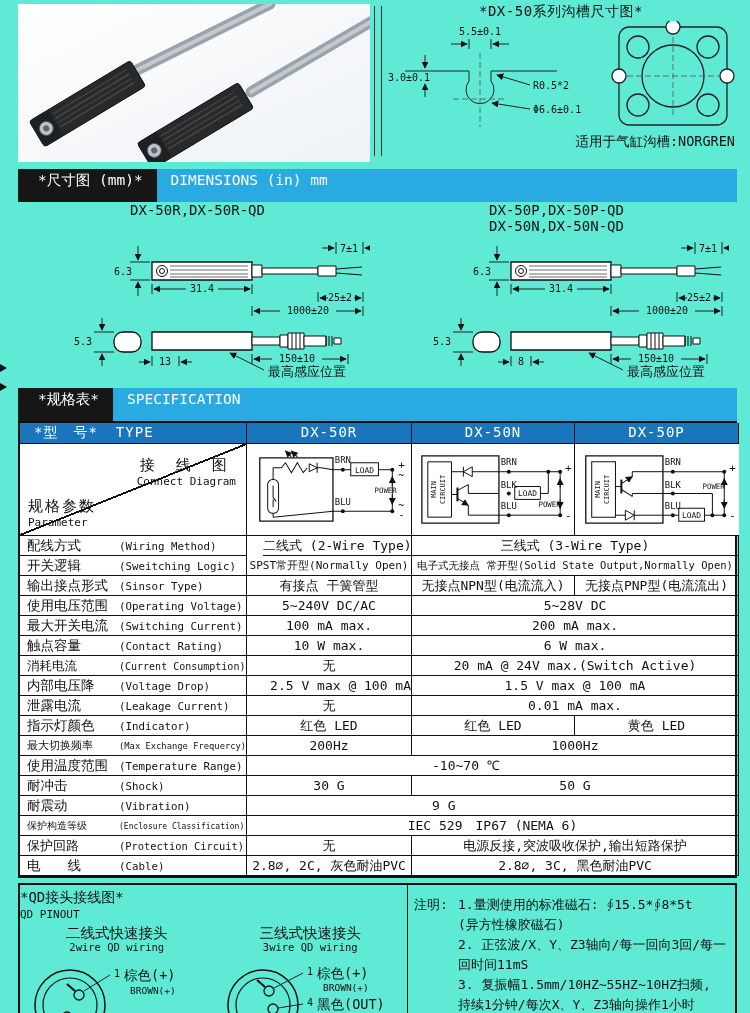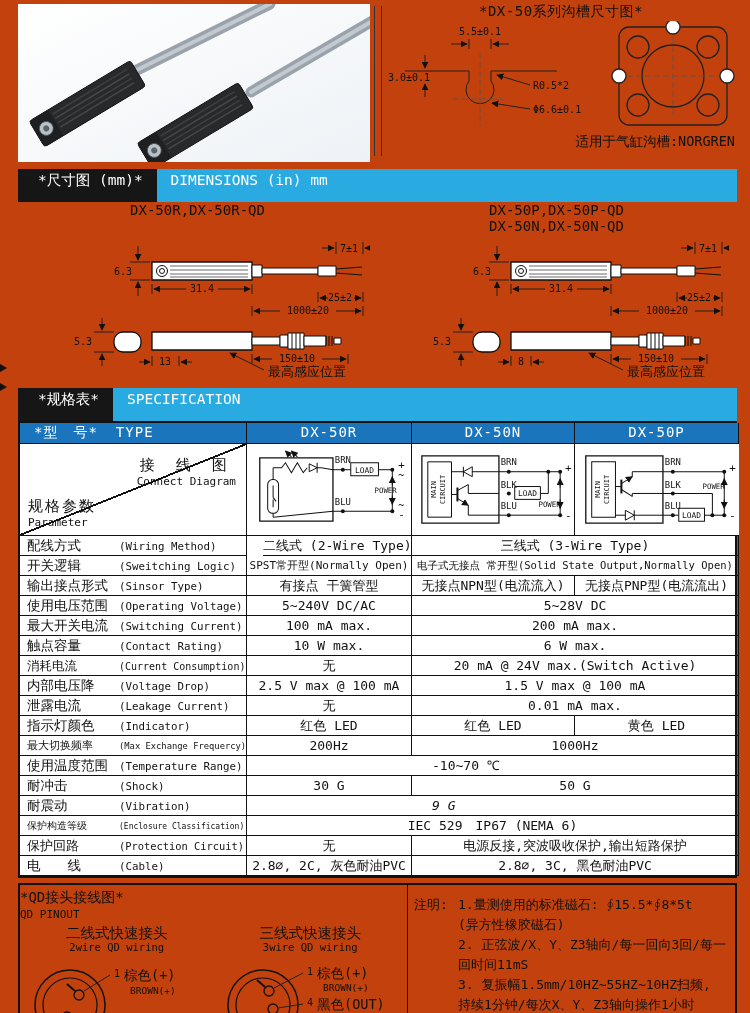--- a/index.html
+++ b/index.html
@@ -1,17 +1,17 @@
 <!DOCTYPE html>
 <html><head>
 <meta charset="utf-8">
 <style>
   *{box-sizing:border-box;margin:0;padding:0;}
   body{margin:0;background:#e8e8e8;}
-  .page{width:750px;height:1013px;background:#c2410c;position:relative;overflow:hidden;
+  .page{width:750px;height:1013px;background:#5eead4;position:relative;overflow:hidden;
         font-family:"DejaVu Sans Mono","Liberation Mono",sans-serif;color:#111;}
   .content{padding:2px 13px 0 18px;}
   
   .top{display:flex;height:164px;}
   .photo{width:352px;height:158px;margin-top:2px;}
   .vdiv{width:8px;height:150px;margin:4px 3px 0 4px;border-left:1.5px solid #333;border-right:1.5px solid #333;}
   .groove{flex:1;position:relative;padding-top:1px;}
   .groove-title{text-align:center;font-size:14px;letter-spacing:.5px;}
   .groove-row{display:flex;align-items:flex-start;}
   .groove-caption{text-align:right;font-size:13.5px;padding-right:2px;margin-top:-6px;}
@@ -469,39 +469,39 @@
         <div class="cell lcell fit"><span class="zh">最大开关电流</span><span class="en">(Switching Current)</span></div>
         <div class="cell vcell fit" style="grid-column: span 1;">100 mA max.</div>
         <div class="cell vcell fit" style="grid-column: span 2;">200 mA max.</div>
         <div class="cell lcell fit"><span class="zh">触点容量</span><span class="en">(Contact Rating)</span></div>
         <div class="cell vcell fit" style="grid-column: span 1;">10 W max.</div>
         <div class="cell vcell fit" style="grid-column: span 2;">6 W max.</div>
         <div class="cell lcell fit" style="font-size: 12.5px;"><span class="zh">消耗电流</span><span class="en">(Current Consumption)</span></div>
         <div class="cell vcell fit" style="grid-column: span 1;">无</div>
         <div class="cell vcell fit" style="grid-column: span 2;">20 mA @ 24V max.(Switch Active)</div>
         <div class="cell lcell fit"><span class="zh">内部电压降</span><span class="en">(Voltage Drop)</span></div>
-        <div class="cell vcell fit" style="grid-column: span 1;">2.5 V max @ 100 mA</div>
+        <div class="cell vcell fit" style="grid-column: span 1; text-align: right;">2.5 V max @ 100 mA</div>
         <div class="cell vcell fit" style="grid-column: span 2;">1.5 V max @ 100 mA</div>
         <div class="cell lcell fit"><span class="zh">泄露电流</span><span class="en">(Leakage Current)</span></div>
         <div class="cell vcell fit" style="grid-column: span 1;">无</div>
         <div class="cell vcell fit" style="grid-column: span 2;">0.01 mA max.</div>
         <div class="cell lcell fit"><span class="zh">指示灯颜色</span><span class="en">(Indicator)</span></div>
         <div class="cell vcell fit" style="grid-column: span 1;">红色 LED</div>
         <div class="cell vcell fit" style="grid-column: span 1;">红色 LED</div>
         <div class="cell vcell fit" style="grid-column: span 1;">黄色 LED</div>
         <div class="cell lcell fit" style="font-size: 11px;"><span class="zh">最大切换频率</span><span class="en">(Max Exchange Frequercy)</span></div>
         <div class="cell vcell fit" style="grid-column: span 1;">200Hz</div>
         <div class="cell vcell fit" style="grid-column: span 2;">1000Hz</div>
         <div class="cell lcell fit"><span class="zh">使用温度范围</span><span class="en">(Temperature Range)</span></div>
         <div class="cell vcell fit aleft" style="grid-column: span 3;">-10~70 ℃</div>
         <div class="cell lcell fit"><span class="zh">耐冲击</span><span class="en">(Shock)</span></div>
         <div class="cell vcell fit" style="grid-column: span 1;">30 G</div>
         <div class="cell vcell fit" style="grid-column: span 2;">50 G</div>
         <div class="cell lcell fit"><span class="zh">耐震动</span><span class="en">(Vibration)</span></div>
-        <div class="cell vcell fit aleft" style="grid-column: span 3; font-style: italic;">9 G</div>
+        <div class="cell vcell fit aleft" style="grid-column: span 3;">9 G</div>
         <div class="cell lcell fit" style="font-size: 10px;"><span class="zh">保护构造等级</span><span class="en">(Enclosure Classification)</span></div>
         <div class="cell vcell fit" style="grid-column: span 3;">IEC 529　IP67  (NEMA 6)</div>
         <div class="cell lcell fit" style="font-size: 13px;"><span class="zh">保护回路</span><span class="en">(Protection Circuit)</span></div>
         <div class="cell vcell fit" style="grid-column: span 1;">无</div>
         <div class="cell vcell fit" style="grid-column: span 2;">电源反接,突波吸收保护,输出短路保护</div>
         <div class="cell lcell fit"><span class="zh">电　　线</span><span class="en">(Cable)</span></div>
         <div class="cell vcell fit" style="grid-column: span 1;">2.8∅, 2C, 灰色耐油PVC</div>
         <div class="cell vcell fit" style="grid-column: span 2;">2.8∅,  3C,  黑色耐油PVC</div>
       </div>
 

